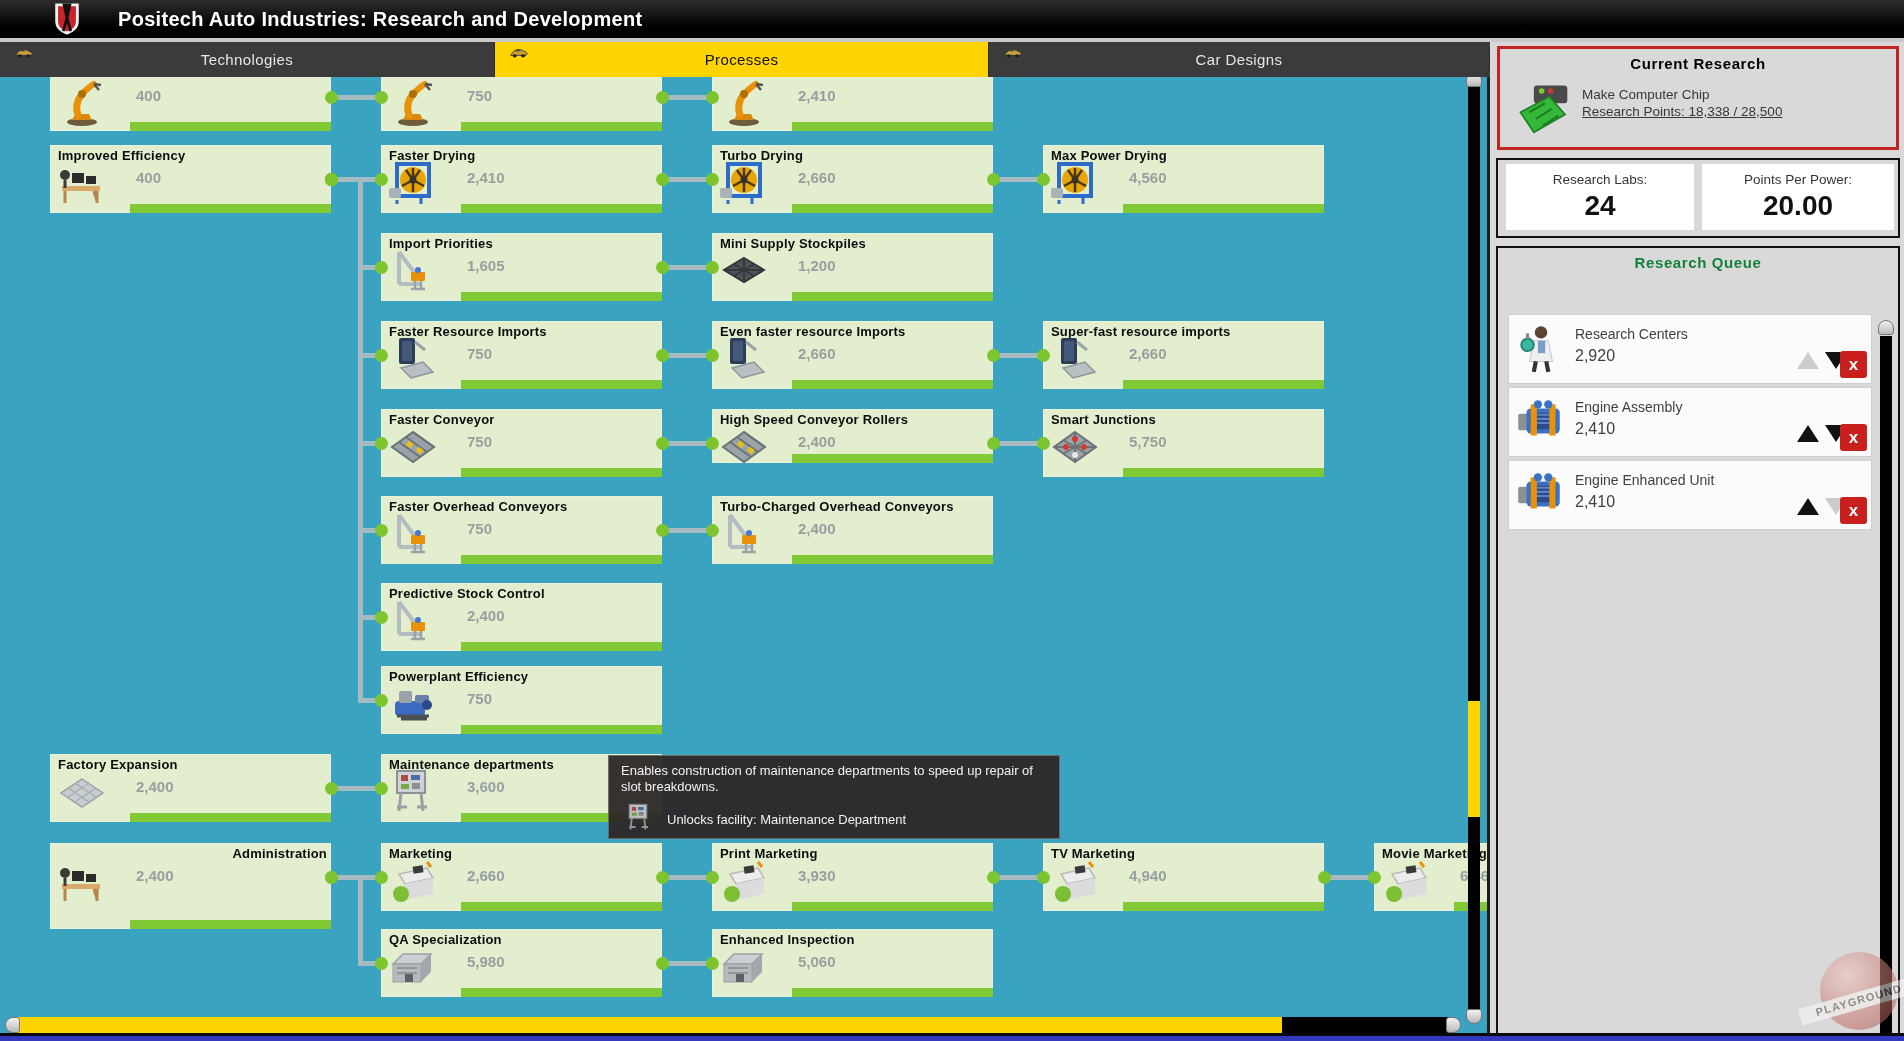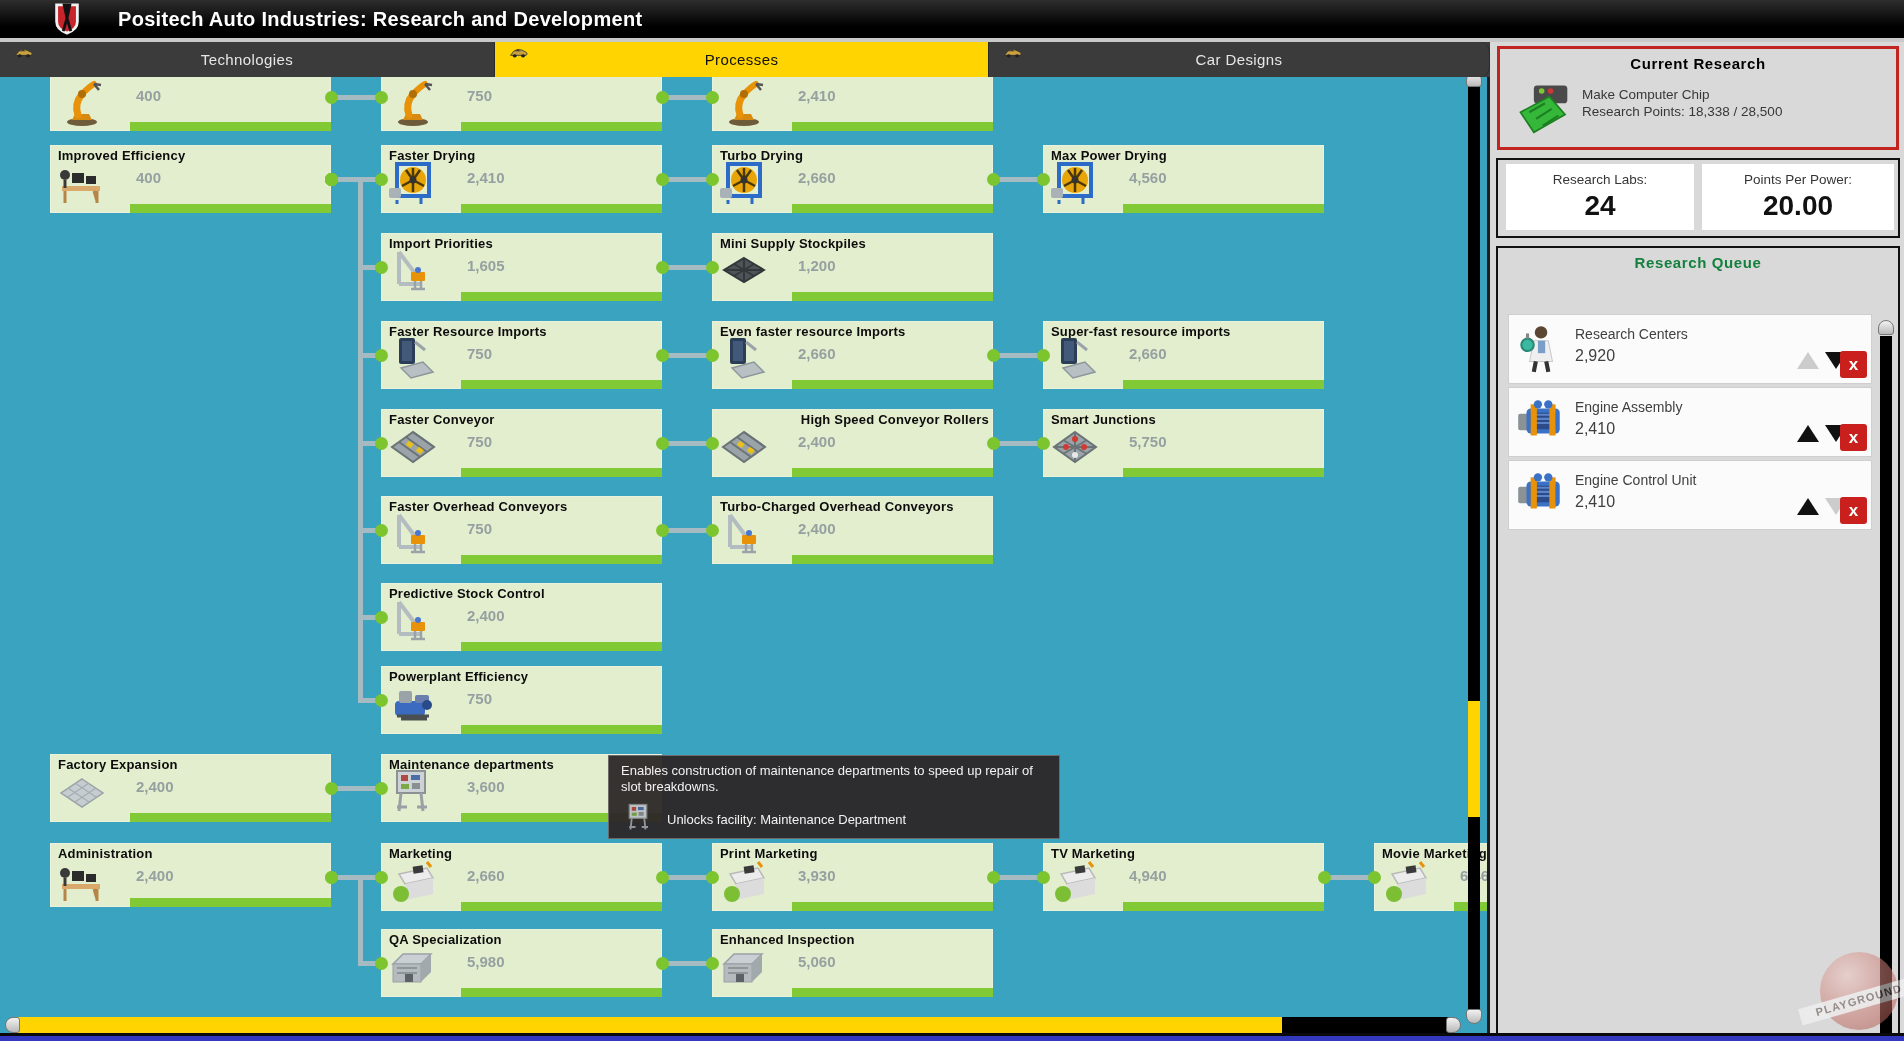--- a/index.html
+++ b/index.html
@@ -43,21 +43,21 @@
   .hsb-thumb{position:absolute;left:16px;top:1017px;width:1266px;height:16px;background:var(--yellow);z-index:26;cursor:pointer;}
   .bottom-line{position:absolute;left:0;top:1033px;width:1904px;height:3px;background:#0a0a0a;z-index:27;}
   .bottom-strip{position:absolute;left:0;top:1036px;width:1904px;height:5px;background:var(--bluestrip);z-index:27;}
   
   .panel{position:absolute;left:1490px;top:42px;width:414px;height:999px;background:var(--panel);z-index:20;}
   .panel-border{position:absolute;left:1487px;top:42px;width:3px;height:999px;background:#1c1c1c;z-index:21;}
   .cr-box{position:absolute;left:7px;top:4px;width:402px;height:104px;border:3px solid #c2241f;box-sizing:border-box;}
   .box-title{position:absolute;width:100%;text-align:center;top:6px;font-size:15px;font-weight:bold;color:#000;letter-spacing:.6px;}
   .cr-icon{position:absolute;left:16px;top:32px;width:58px;height:58px;}
   .cr-name{position:absolute;left:82px;top:38px;font-size:13.5px;color:#383838;}
-  .cr-points{position:absolute;left:82px;top:55px;font-size:13.5px;color:#383838;}
+  .cr-points{position:absolute;left:82px;top:55px;font-size:13.5px;color:#383838;text-decoration:underline;}
   .stats-box{position:absolute;left:6px;top:116px;width:404px;height:80px;border:2px solid #111;box-sizing:border-box;background:var(--panel);}
   .stat-cell{position:absolute;top:4px;height:66px;background:#fff;}
   .stat-label{position:absolute;width:100%;text-align:center;top:8px;font-size:13.5px;color:#353535;}
   .stat-value{position:absolute;width:100%;text-align:center;top:26px;font-size:28px;font-weight:bold;color:#111;}
   .queue-box{position:absolute;left:6px;top:204px;width:404px;height:791px;border:2px solid #111;box-sizing:border-box;background:var(--panel);}
   .queue-title{position:absolute;width:100%;text-align:center;top:6px;font-size:15px;font-weight:bold;letter-spacing:.6px;color:#15803d;}
   .qrow{position:absolute;left:10px;width:364px;height:70px;background:#fbfbfb;border:1px solid #cfcfcf;box-sizing:border-box;}
   .qicon{position:absolute;left:4px;top:7px;width:54px;height:54px;}
   .qname{position:absolute;left:66px;top:11px;font-size:14px;color:#3f3f3f;}
   .qcost{position:absolute;left:66px;top:32px;font-size:16px;color:#3f3f3f;}
@@ -269,21 +269,21 @@
         <div class="node-title">Faster Conveyor</div>
         <svg class="node-icon" viewBox="0 0 52 52">
           <polygon points="26,10 47,25 26,40 5,25" fill="#9aa4a8" stroke="#6b7376" stroke-width="2"></polygon>
           <path d="M12 20 L33 35 M19 15 L40 30 M26 10 L47 25" stroke="#6b7376" stroke-width="2"></path>
           <rect x="20" y="20" width="6" height="5" fill="#e8c018" transform="rotate(35 23 22)"></rect>
           <rect x="30" y="26" width="6" height="5" fill="#e8c018" transform="rotate(35 33 28)"></rect>
         </svg>
         <div class="node-cost">750</div>
         <div class="node-bar"></div>
       </div>
-      <div class="node" style="left: 676px; top: 409px; width: 281px; height: 68px; text-align: right;">
+      <div class="node" style="left: 676px; top: 409px; width: 281px; height: 54px;">
         <div class="node-title">High Speed Conveyor Rollers</div>
         <svg class="node-icon" viewBox="0 0 52 52">
           <polygon points="26,10 47,25 26,40 5,25" fill="#9aa4a8" stroke="#6b7376" stroke-width="2"></polygon>
           <path d="M12 20 L33 35 M19 15 L40 30 M26 10 L47 25" stroke="#6b7376" stroke-width="2"></path>
           <rect x="20" y="20" width="6" height="5" fill="#e8c018" transform="rotate(35 23 22)"></rect>
           <rect x="30" y="26" width="6" height="5" fill="#e8c018" transform="rotate(35 33 28)"></rect>
         </svg>
         <div class="node-cost">2,400</div>
         <div class="node-bar"></div>
       </div>
@@ -360,21 +360,21 @@
           <rect x="10" y="4" width="28" height="22" fill="#cdd2d5" stroke="#8b9194" stroke-width="2"></rect>
           <rect x="14" y="8" width="7" height="6" fill="#b04a42"></rect>
           <rect x="24" y="8" width="9" height="5" fill="#4a6fa8"></rect>
           <rect x="14" y="17" width="8" height="5" fill="#7ba848"></rect>
           <rect x="25" y="16" width="8" height="6" fill="#8a8f93"></rect>
           <path d="M14 26 L12 44 M34 26 L36 44 M10 40 h10 M30 40 h10" stroke="#9aa1a5" stroke-width="3" fill="none"></path>
         </svg>
         <div class="node-cost">3,600</div>
         <div class="node-bar"></div>
       </div>
-      <div class="node" style="left: 14px; top: 843px; width: 281px; height: 64px;">
+      <div class="node" style="left: 14px; top: 843px; width: 281px; height: 86px; text-align: right;">
         <div class="node-title">Administration</div>
         <svg class="node-icon" viewBox="0 0 52 52">
           <rect x="6" y="28" width="38" height="5" fill="#d9a86b"></rect>
           <path d="M9 33 v12 M41 33 v12 M38 33 l3 10" stroke="#b58648" stroke-width="3"></path>
           <rect x="16" y="15" width="12" height="10" fill="#2b2b2b"></rect>
           <rect x="30" y="18" width="10" height="8" fill="#2b2b2b"></rect>
           <circle cx="9" cy="17" r="5" fill="#3a3a3a"></circle>
           <path d="M9 22 v8" stroke="#3a3a3a" stroke-width="3"></path>
         </svg>
         <div class="node-cost">2,400</div>
@@ -632,21 +632,21 @@
             <svg class="qicon" viewBox="0 0 52 52">
               <rect x="5" y="18" width="10" height="16" rx="2" fill="#8a9296"></rect>
               <rect x="13" y="13" width="32" height="24" rx="4" fill="#3a72c8"></rect>
               <rect x="17" y="17" width="24" height="16" fill="#2b4a8a"></rect>
               <path d="M19 19 h20 M19 23 h20 M19 27 h20" stroke="#5b83c8" stroke-width="2"></path>
               <rect x="17" y="9" width="6" height="30" fill="#e8920a"></rect>
               <rect x="35" y="9" width="6" height="30" fill="#e8920a"></rect>
               <circle cx="24" cy="9" r="4" fill="#3a72c8"></circle>
               <circle cx="34" cy="9" r="4" fill="#3a72c8"></circle>
             </svg>
-            <div class="qname">Engine Control Unit</div>
+            <div class="qname">Engine Enhanced Unit</div>
             <div class="qcost">2,410</div>
             <div class="tri up" style="left:288px;top:37px;"></div>
             <div class="tri down disabled" style="left:316px;top:37px;"></div>
             <div class="qx" style="left: 331px; top: 36px;">x</div>
           </div>
         </div>
       <div class="qsb-track"></div>
       <div class="sb-cap" style="left:380px;top:72px;width:16px;height:15px;border-radius:8px 8px 3px 3px;"></div>
 
     </div>

